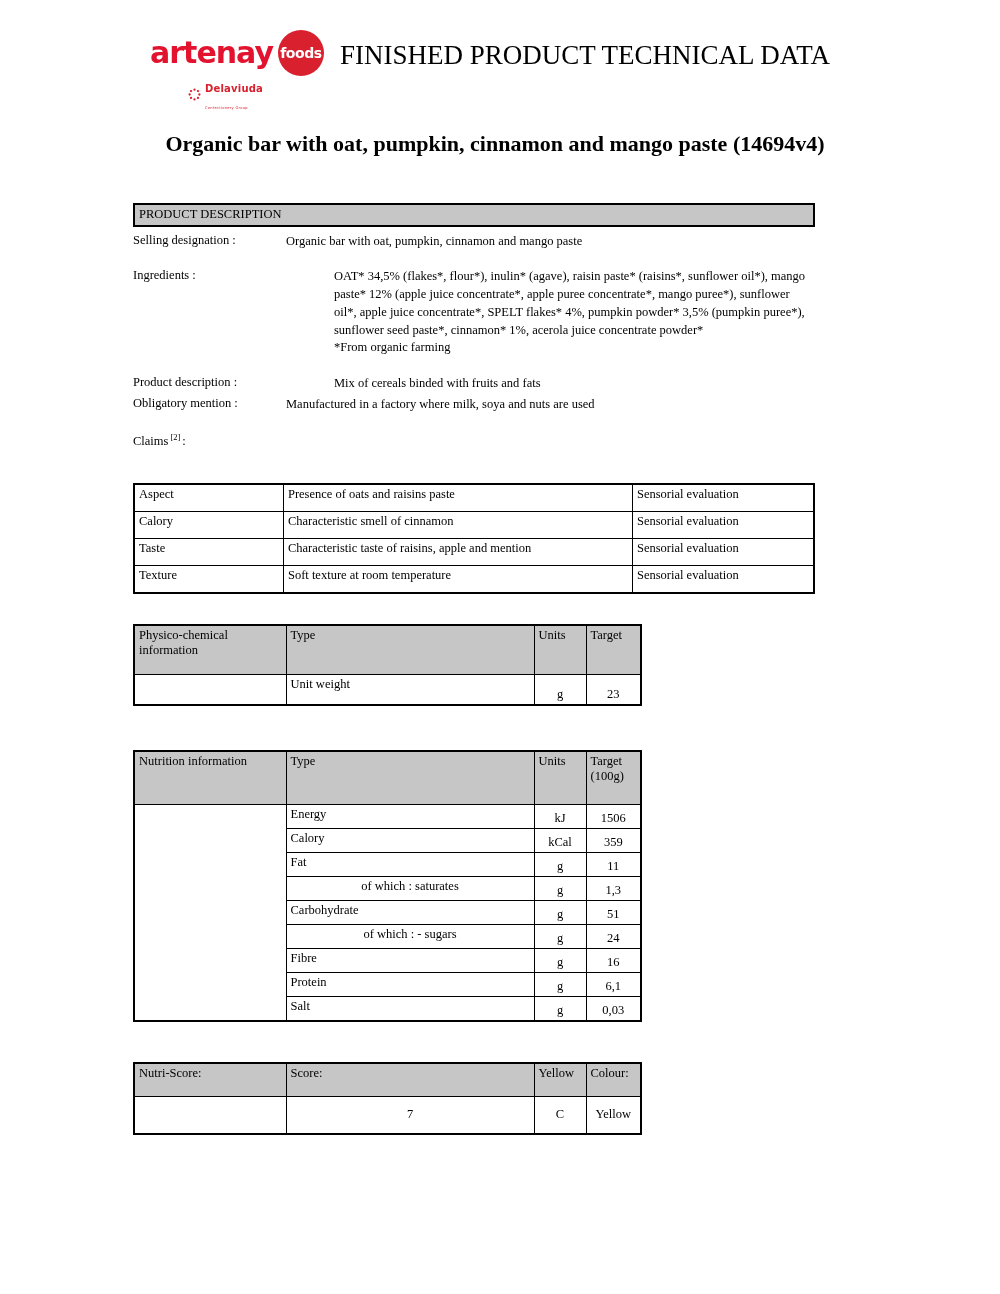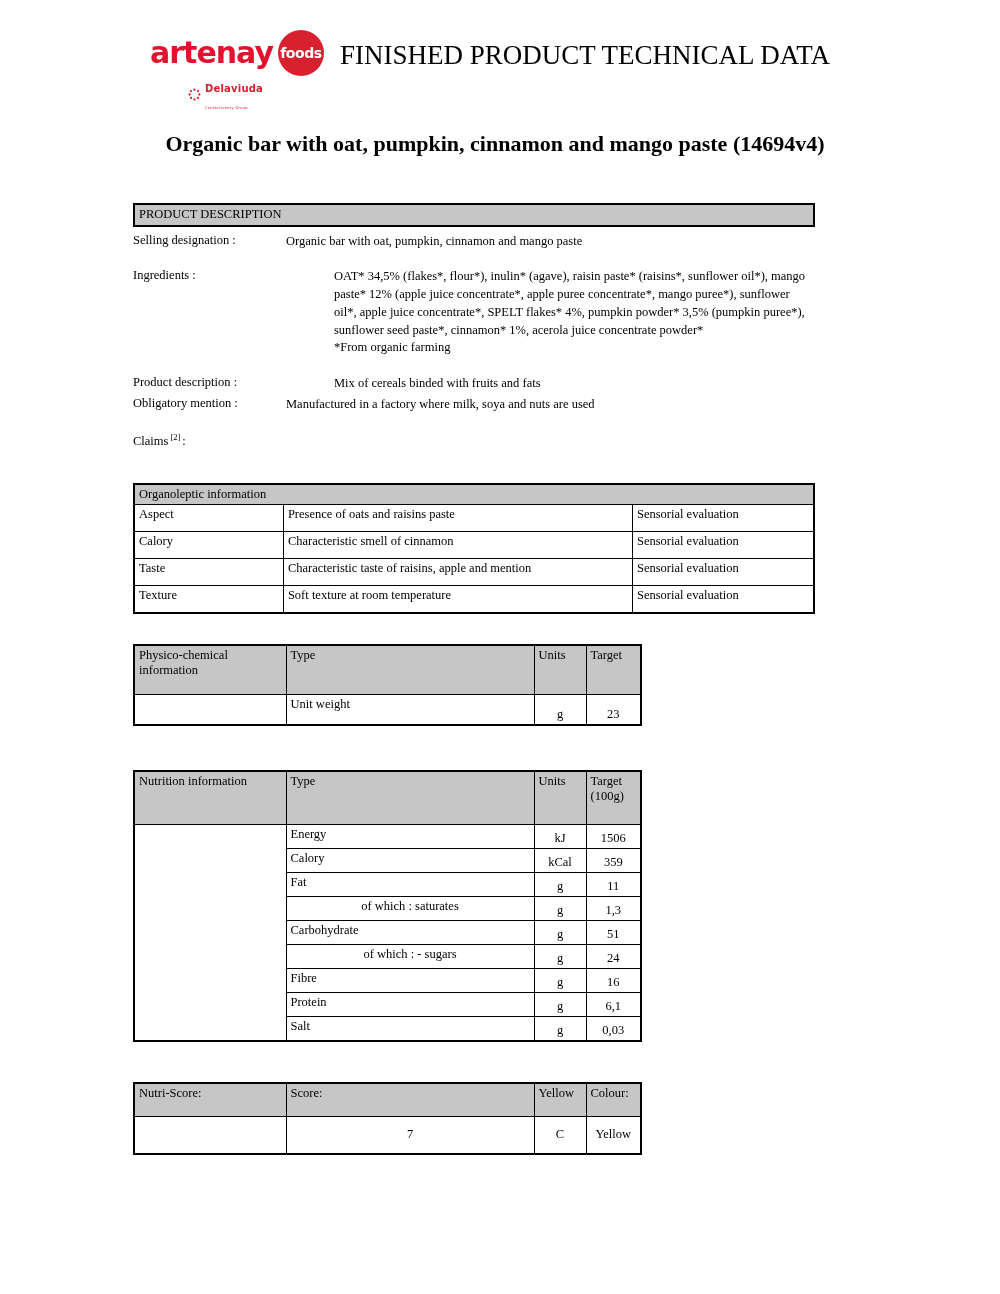--- a/index.html
+++ b/index.html
@@ -246,23 +246,20 @@
     </div>
   </div>
 
   <table class="framed t-organo">
     <colgroup>
         <col style="width:149px">
         <col style="width:348px">
         <col style="width:181px">
       </colgroup>
     <tbody>
-      <tr>
-        <td class="hd" colspan="3">Organoleptic information</td>
-      </tr>
       <tr class="row-tall">
         <td>Aspect</td>
         <td>Presence of oats and raisins paste</td>
         <td>Sensorial evaluation</td>
       </tr>
       <tr class="row-tall">
         <td>Calory</td>
         <td>Characteristic smell of cinnamon</td>
         <td>Sensorial evaluation</td>
       </tr>

